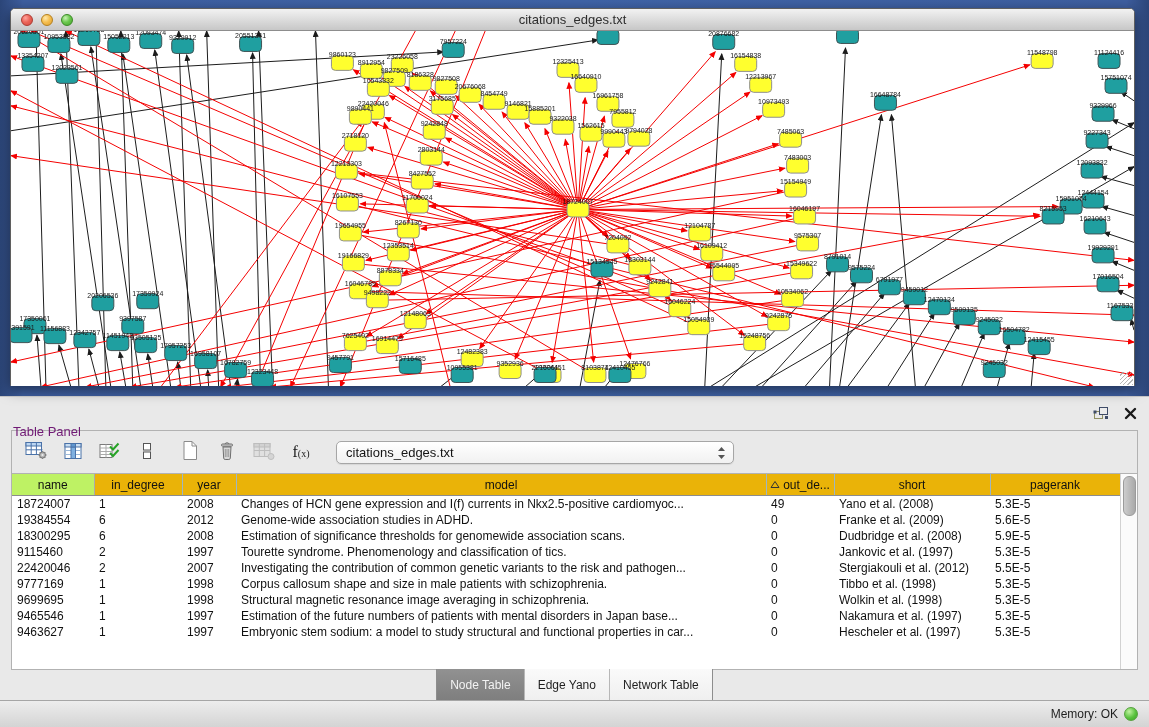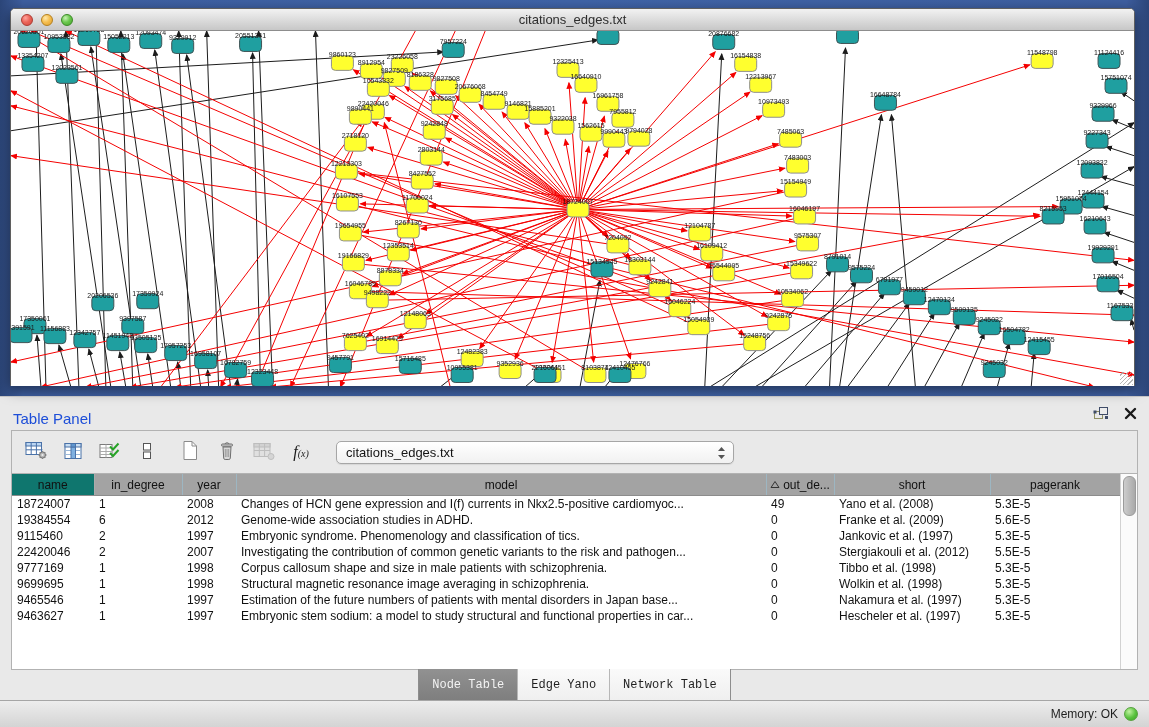--- a/index.html
+++ b/index.html
@@ -20,50 +20,50 @@
   .light.yellow{background:radial-gradient(circle at 35% 30%,#ffe9ab,#f6bf50 45%,#dc9d2e);border:1px solid #b5801e}
   .light.green{background:radial-gradient(circle at 35% 30%,#c8f2b5,#6cc94f 45%,#46a22d);border:1px solid #3a8a25}
   .wtitle{position:absolute;left:0;right:0;text-align:center;font-size:13px;color:#2e2e2e}
   .gcanvas{position:relative;width:1123px;height:355px;background:#fff;overflow:hidden}
   .gcanvas svg{display:block}
   .grip{position:absolute;right:1px;bottom:1px;width:13px;height:13px;
         background:repeating-linear-gradient(135deg,transparent 0 2px,#a5a5a5 2px 3px);opacity:.8}
   
   .panel{background:#e9e9e9}
   .panel-hdr{height:33px;position:relative;border-top:1px solid #c4c4c4}
-  .hdr-title{position:absolute;left:13px;top:13px;font-size:15px;color:#1d4ed8}
+  .hdr-title{position:absolute;left:13px;top:27px;font-size:13px;color:#701a75}
   .hdr-btns{position:absolute;right:12px;top:8px;display:flex;gap:14px;align-items:center}
   .hbtn{background:none;border:none;padding:0;cursor:default;display:flex;align-items:center}
   .panel-body{margin:0 11px;border:1px solid #b2b2b2;background:#e9e9e9}
   .toolbar{height:42px;display:flex;align-items:center;padding:0 10px;gap:9px}
   .tbtn{width:28px;height:30px;background:none;border:none;padding:0;display:flex;
         align-items:center;justify-content:center;cursor:default}
   .tbtn.dis{opacity:.55}
-  .fx{font-family:"Liberation Serif",serif;font-style:italic;font-size:16px;color:#1a1a1a;line-height:1}
+  .fx{font-family:"Liberation Serif",serif;font-size:16px;color:#1a1a1a;line-height:1}
   .fx small{font-size:10px}
   .combo{width:378px;height:21px;background:linear-gradient(#ffffff,#f1f1f1);border:1px solid #a6a6a6;
          border-radius:5px;display:flex;align-items:center;padding:0 9px;font-size:13px;color:#141414;
          margin-left:12px;position:relative;box-shadow:0 1px 1px rgba(0,0,0,.08)}
   .combo .arrows{position:absolute;right:7px;top:4px}
   
   .tablewrap{height:195px;background:#fff;border-top:1px solid #b2b2b2;position:relative;overflow:hidden}
   table{border-collapse:collapse;table-layout:fixed;width:1108px;font-size:12px;color:#111}
-  th{height:21px;background:#a3a3a3;border-right:1px solid #9db6c2;border-bottom:1px solid #8c8c8c;
+  th{height:21px;background:#eab308;border-right:1px solid #9db6c2;border-bottom:1px solid #8c8c8c;
      font-weight:normal;font-size:12px;text-align:center;padding:0;overflow:hidden;white-space:nowrap}
-  th.gray{background:#0f766e;border-right-color:#ababab}
+  th.gray{background:#bef264;border-right-color:#ababab}
   th .sortw{display:inline-flex;align-items:center;gap:3px}
   td{height:16px;line-height:16px;padding:0 2px 0 5px;white-space:nowrap;overflow:hidden;border:none}
   .vscroll{position:absolute;top:0;right:0;width:16px;height:100%;background:#fbfbfb;border-left:1px solid #d2d2d2}
   .vthumb{position:absolute;top:2px;left:2px;width:11px;height:38px;border-radius:6px;
           background:linear-gradient(90deg,#cdcdcd,#a9a9a9);border:1px solid #9b9b9b}
   
   .tabbar{height:30px;display:flex;align-items:center;justify-content:center}
   .seg{display:flex;border:1px solid #8d8d8d;border-radius:5px;overflow:hidden;
        box-shadow:0 1px 0 rgba(255,255,255,.7)}
-  .seg button{font-family:Liberation Mono, monospace;font-size:12px;padding:20px 13px;border:none;
+  .seg button{font-family:Liberation Sans, sans-serif;font-size:12px;padding:20px 13px;border:none;
        background:linear-gradient(#fefefe,#ebebeb);color:#1f1f1f;border-left:1px solid #b7b7b7;cursor:default}
   .seg button:first-child{border-left:none}
   .seg button.active{background:linear-gradient(#989898,#777777);color:#f3f3f3}
   
   .statusbar{height:27px;border-top:1px solid #a6a6a6;background:linear-gradient(#ededed,#d3d3d3);position:relative}
   .mem{position:absolute;right:11px;top:6px;display:flex;align-items:center;gap:6px;font-size:12px;color:#1f1f1f}
   .dot{width:14px;height:14px;border-radius:50%;border:1px solid #56a23e;box-sizing:border-box;
        background:radial-gradient(circle at 35% 30%,#c0f2a0,#59c23e 55%,#3aa326)}
 </style>
 </head>
@@ -646,24 +646,33 @@
             <tr>
               <td>19384554</td>
               <td>6</td>
               <td>2012</td>
               <td>Genome-wide association studies in ADHD.</td>
               <td>0</td>
               <td>Franke et al. (2009)</td>
               <td>5.6E-5</td>
             </tr>
             <tr>
+              <td>18300295</td>
+              <td>6</td>
+              <td>2008</td>
+              <td>Estimation of significance thresholds for genomewide association scans.</td>
+              <td>0</td>
+              <td>Dudbridge et al. (2008)</td>
+              <td>5.9E-5</td>
+            </tr>
+            <tr>
               <td>9115460</td>
               <td>2</td>
               <td>1997</td>
-              <td>Embryonic syndrome. Phenomenology and classification of tics.</td>
+              <td>Tourette syndrome. Phenomenology and classification of tics.</td>
               <td>0</td>
               <td>Jankovic et al. (1997)</td>
               <td>5.3E-5</td>
             </tr>
             <tr>
               <td>22420046</td>
               <td>2</td>
               <td>2007</td>
               <td>Investigating the contribution of common genetic variants to the risk and pathogen...</td>
               <td>0</td>

